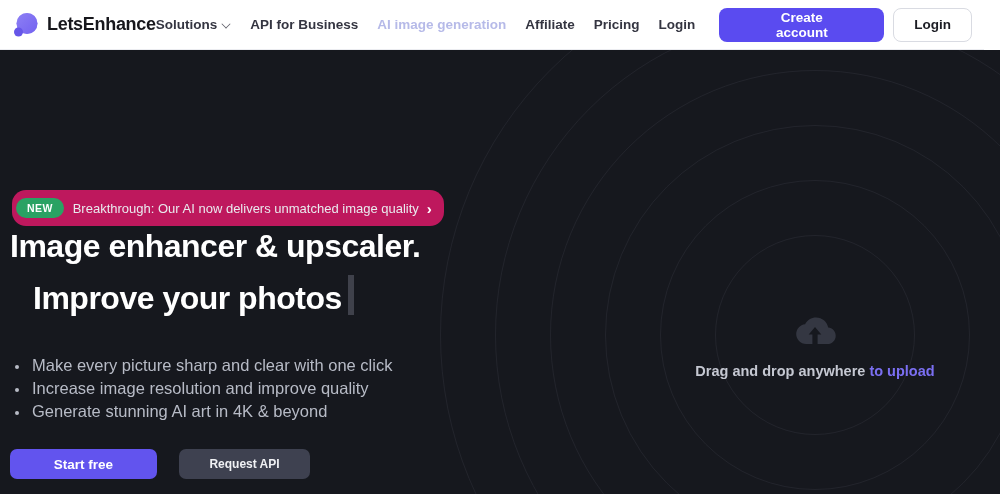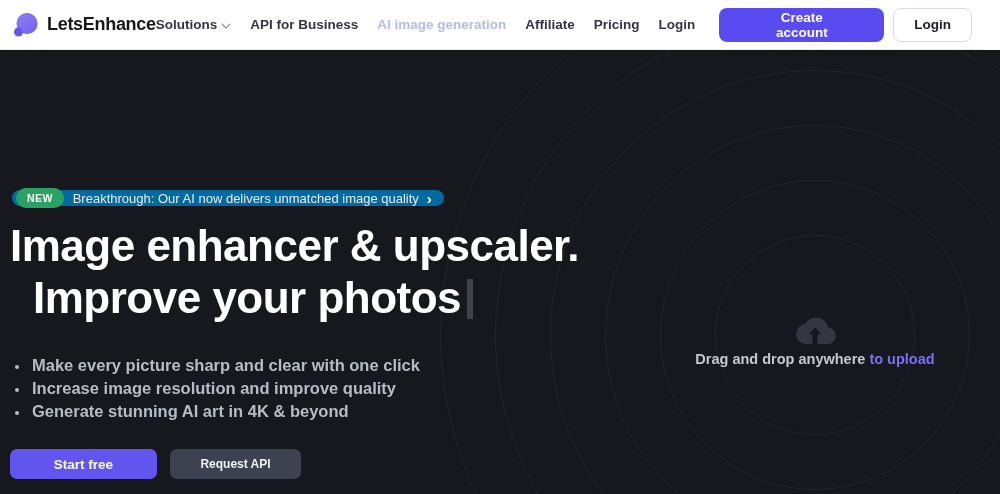--- a/index.html
+++ b/index.html
@@ -64,22 +64,22 @@
     overflow: hidden;
   }
   .ring {
     position: absolute;
     border: 1px solid rgba(195, 200, 225, 0.07);
     border-radius: 50%;
   }
 
   .announce {
     position: absolute; left: 12px; top: 140px;
-    height: 16px;
-    background: #0369a1;
+    height: 36px;
+    background: #be185d;
     border-radius: 14px;
     display: inline-flex; align-items: center;
     padding: 0 12px 0 4px;
     cursor: pointer;
     z-index: 2;
   }
   .badge-new {
     background: #2aa263; color: #ffffff;
     font-size: 10.5px; font-weight: 700; letter-spacing: 0.4px;
     border-radius: 11px;
@@ -88,45 +88,45 @@
   }
   .announce-text { font-size: 13px; font-weight: 500; color: #e9eaee; text-align: right; }
   .announce-chev {
     color: #ffffff; font-size: 15px; font-weight: 700;
     margin-left: 8px; line-height: 1;
   }
 
   .hero-title {
     position: absolute; left: 10px; top: 170px;
     color: #ffffff;
-    font-size: 44px; font-weight: 700; letter-spacing: -0.5px;
+    font-size: 32px; font-weight: 700; letter-spacing: -0.5px;
     line-height: 52px;
     z-index: 2; white-space: nowrap;
   }
   .hero-title .line2 { margin-left: 23px; display: inline-block; }
   .caret {
     display: inline-block;
     width: 6px; height: 40px;
     background: #3f414b;
     vertical-align: -6px;
     margin-left: 6px;
   }
 
   .hero-bullets {
     position: absolute; left: 30px; top: 304px;
-    color: #b7bbc6; font-size: 16.5px; font-weight: 700;
+    color: #b7bbc6; font-size: 16.5px; font-weight: 400;
     line-height: 23px;
     z-index: 2;
   }
   .hero-bullets li { margin-bottom: 0; padding-left: 2px; }
   .hero-bullets li::marker { color: #b7bbc6; font-size: 14px; }
 
   .hero-actions {
     position: absolute; left: 10px; top: 399px;
-    display: flex; gap: 13px; z-index: 2;
+    display: flex; gap: 22px; z-index: 2;
   }
   .btn-start {
     background: #6254ee; color: #ffffff;
     font-size: 13.5px; font-weight: 700;
     border: none; border-radius: 7px;
     width: 147px; height: 30px;
     cursor: pointer; font-family: inherit;
   }
   .btn-api {
     background: #3e4150; color: #f0f1f4;
@@ -135,21 +135,21 @@
     width: 131px; height: 30px;
     cursor: pointer; font-family: inherit;
   }
 
   .dropzone {
     position: absolute; left: 660px; top: 265px; width: 310px;
     display: flex; flex-direction: column; align-items: center;
     z-index: 2;
   }
   .dropzone-text {
-    margin-top: 4px;
+    margin-top: 16px;
     font-size: 14.5px; font-weight: 600; color: #c5c8d2;
   }
   .upload-link { color: #7b6ff2; cursor: pointer; font-weight: 600; }
 </style>
 </head>
 <body>
 
 <div class="header">
   <div class="logo">
     <span style="display:inline-flex;">

